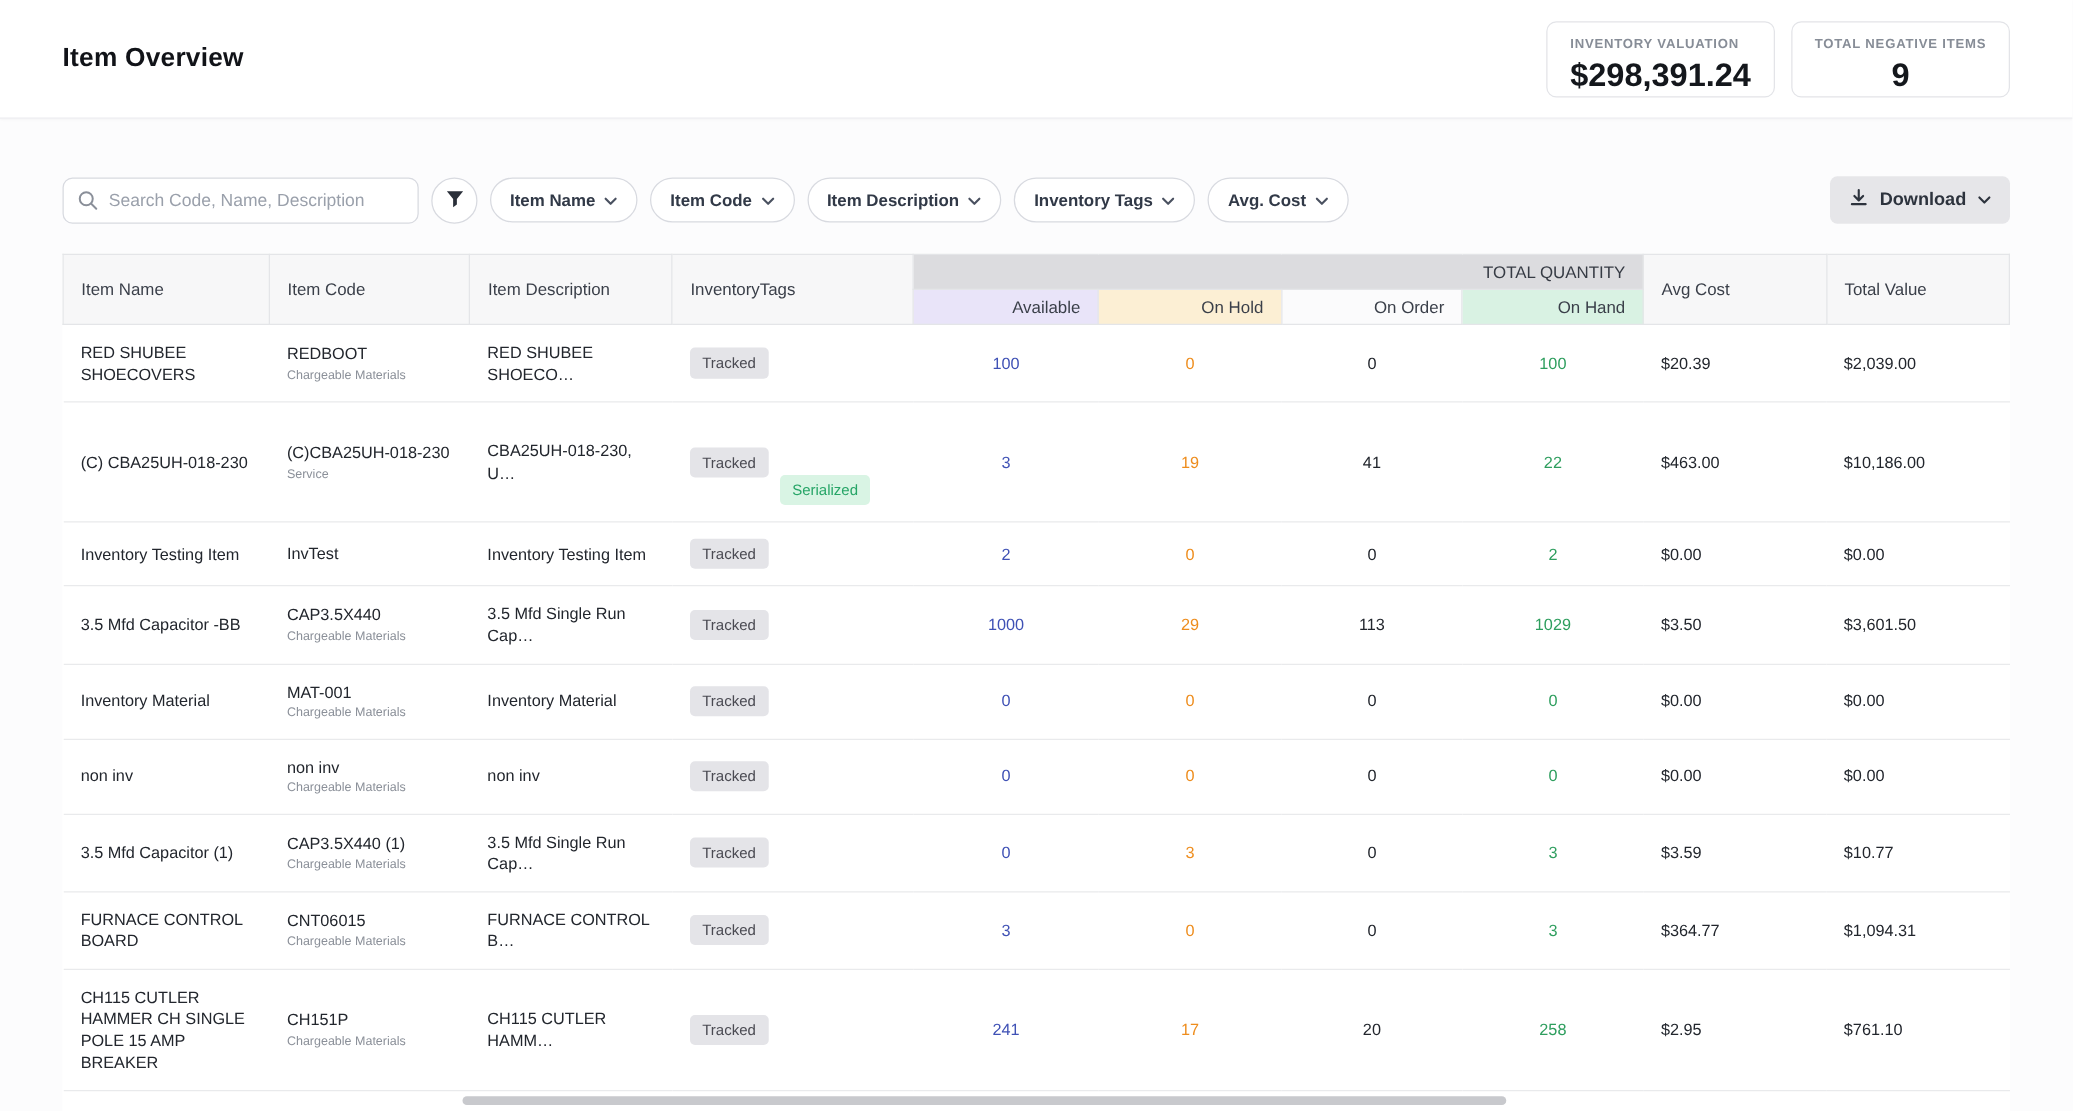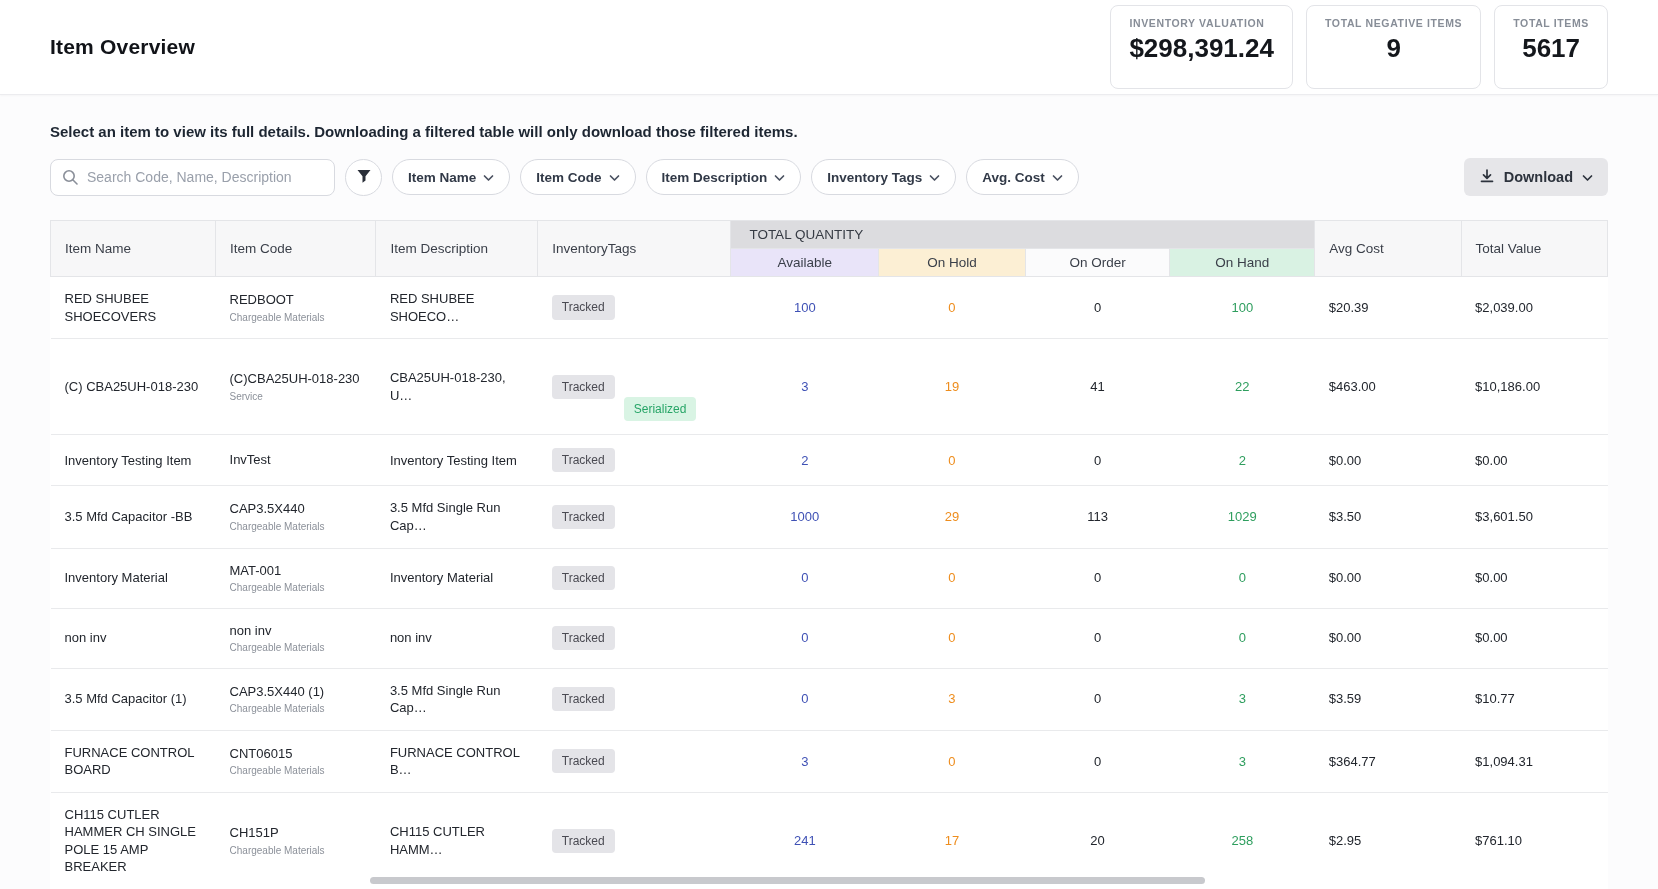--- a/index.html
+++ b/index.html
@@ -21,21 +21,21 @@
     padding: 0 50px;
     border-bottom: 1px solid #ececef;
     box-shadow: 0 1px 2px rgba(0,0,0,0.03);
   }
   .page-title { font-size: 21px; font-weight: 800; color: #111318; letter-spacing: 0.2px; }
   .stats { display: flex; gap: 13px; }
   .stat-card {
     border: 1px solid #e3e4e8;
     border-radius: 8px;
     background: #fff;
-    padding: 11px 18px 24px 18px;
+    padding: 11px 18px 1px 18px;
     min-width: 96px;
   }
   .stat-label {
     font-size: 10.5px;
     font-weight: 600;
     letter-spacing: 0.06em;
     color: #878d97;
     text-transform: uppercase;
     white-space: nowrap;
   }
@@ -97,26 +97,26 @@
     font-weight: 400;
     font-size: 13.5px;
     color: #3a3f49;
     text-align: left;
     padding: 6px 14px;
     border: 1px solid #e4e5e8;
     vertical-align: middle;
   }
   th.group-header {
     background: var(--group-header-bg, #dcdcdf);
-    text-align: left;
+    text-align: right;
     height: 28px;
     color: #363b44;
     padding-left: 18px;
   }
-  th.sub-h { text-align: center; height: 15px; }
+  th.sub-h { text-align: right; height: 15px; }
   th.sub-available { background: var(--available-header-bg, #e9e4f9); }
   th.sub-onhold    { background: var(--on-hold-header-bg, #fcefd4); }
   th.sub-onorder   { background: var(--on-order-header-bg, #fbfbfc); }
   th.sub-onhand    { background: var(--on-hand-header-bg, #d9f2e3); }
 
   tbody td {
     padding: 13px 14px;
     font-size: 13px;
     color: #22262d;
     border-bottom: 1px solid #e9eaec;
@@ -157,30 +157,25 @@
   <h1 class="page-title">Item Overview</h1>
   <div class="stats">
     <div class="stat-card">
       <div class="stat-label">INVENTORY VALUATION</div>
       <div class="stat-value">$298,391.24</div>
     </div>
     <div class="stat-card">
       <div class="stat-label">TOTAL NEGATIVE ITEMS</div>
       <div class="stat-value">9</div>
     </div>
-    <div class="stat-card">
-      <div class="stat-label">TOTAL ITEMS</div>
-      <div class="stat-value">5617</div>
-    </div>
   </div>
 </div>
 
 <div class="content">
 
-  <p class="instruction">Select an item to view its full details. Downloading a filtered table will only download those filtered items.</p>
 
   <div class="toolbar">
     <div class="search-wrap">
       <span class="search-icon">
         <svg width="18" height="18" viewBox="0 0 18 18">
             <circle cx="8" cy="8" r="5.2" fill="none" stroke="#8a8f99" stroke-width="1.6"></circle>
             <line x1="12" y1="12" x2="16" y2="16" stroke="#8a8f99" stroke-width="1.6" stroke-linecap="round"></line>
           </svg>
       </span>
       <input class="search-input" type="text" placeholder="Search Code, Name, Description" style="">

